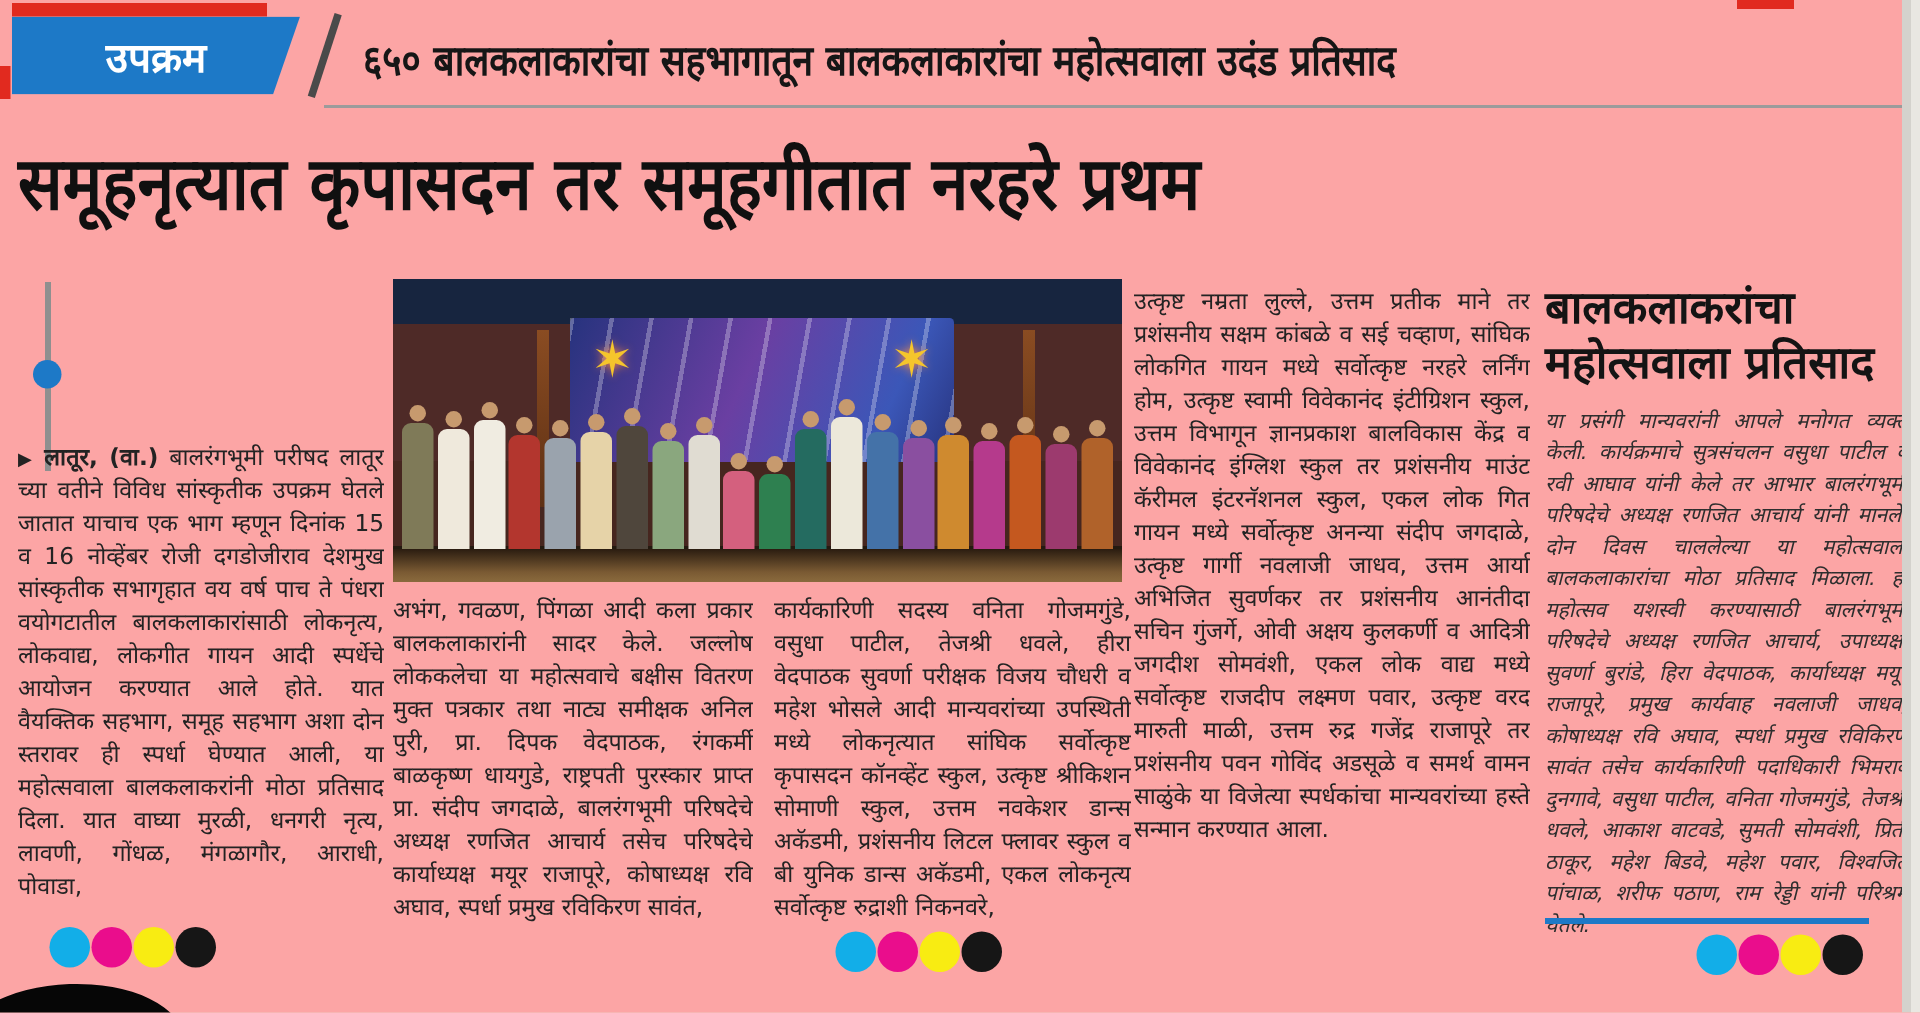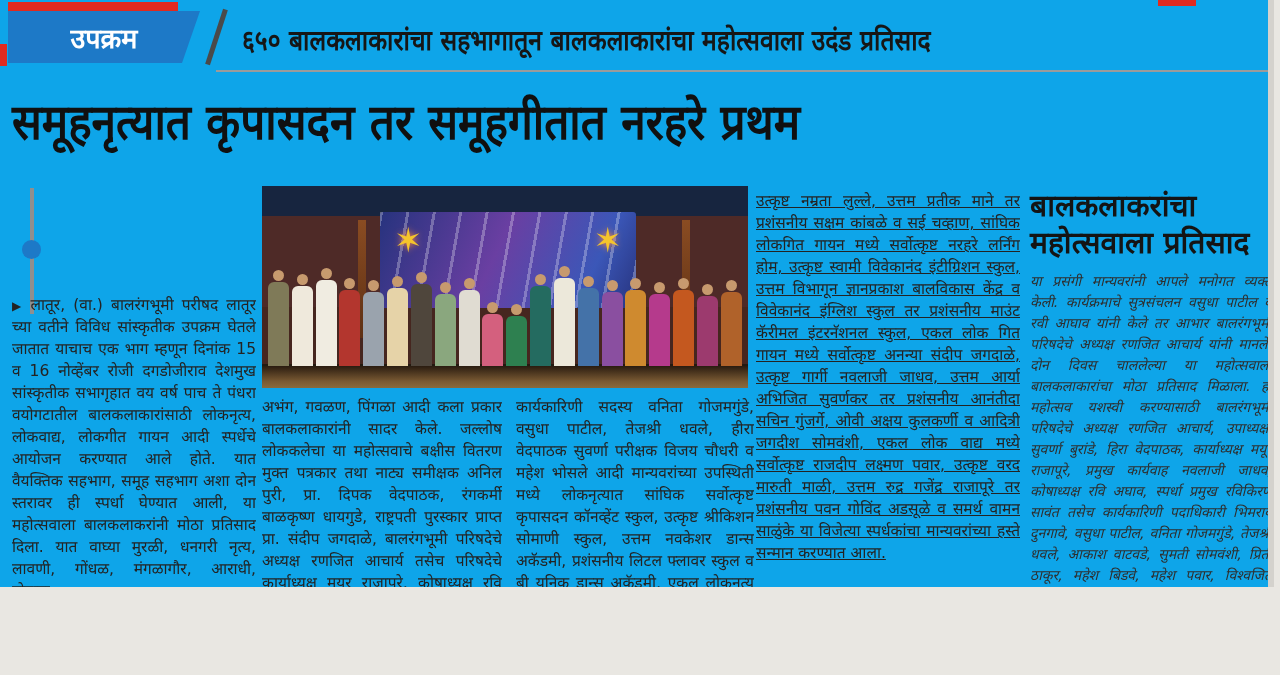--- a/index.html
+++ b/index.html
@@ -1,18 +1,18 @@
 <!DOCTYPE html>
 <html><head>
 <meta charset="utf-8">
 <style>
   * { margin:0; padding:0; box-sizing:border-box; }
   html,body { width:1280px; height:675px; overflow:hidden; }
   body { font-family:"DejaVu Sans", sans-serif; background:#e9e7e2; }
-  .paper { position:absolute; left:0; top:0; width:1274px; height:587px; background:#0ea5e9; overflow:hidden; }
+  .paper { position:absolute; left:0; top:0; width:1274px; height:675px; background:#fca5a5; overflow:hidden; }
   .edge-right { position:absolute; right:0; top:0; width:6px; height:675px; background:#d4d2cd; }
 
   
   .red-sliver { position:absolute; left:8px; top:2px; width:170px; height:9px; background:#e12a1f; }
   .red-chip-left { position:absolute; left:0; top:44px; width:7px; height:22px; background:#e12a1f; }
   .red-chip-top { position:absolute; left:1158px; top:0; width:38px; height:6px; background:#e12a1f; }
   .kicker-box { position:absolute; left:8px; top:11px; width:192px; height:52px; background:#1d79c7;
     clip-path:polygon(0 0,100% 0,calc(100% - 18px) 100%,0 100%);
     display:flex; align-items:center; justify-content:center; }
   .kicker-box span { color:#fff; font-weight:bold; font-size:27px; }
@@ -27,23 +27,23 @@
 
   
   .subhead-bar { position:absolute; left:30px; top:188px; width:4px; height:126px; background:#8f8f8f; }
   .subhead-dot { position:absolute; left:22px; top:240px; width:19px; height:19px; border-radius:50%; background:#1d79c7; }
   .subhead { position:absolute; left:50px; top:188px; width:205px; font-size:23px; font-weight:bold;
     color:#1b1b1b; line-height:1.42; }
   .col { position:absolute; font-size:15.5px; color:#232323; text-align:justify; line-height:1.42; overflow:hidden; }
   .col1 { left:12px; top:294px; width:244px; height:322px; }
   .col2 { left:262px; top:396px; width:240px; height:222px; }
   .col3 { left:516px; top:396px; width:238px; height:222px; }
-  .col4 { left:756px; top:190px; width:264px; height:448px;text-decoration:underline; }
+  .col4 { left:756px; top:190px; width:264px; height:448px; }
   .lead-arrow { font-size:12px; margin-right:6px; }
-  .dateline { font-weight:normal; }
+  .dateline { font-weight:bold; }
 
   
   .photo { position:absolute; left:262px; top:186px; width:486px; height:202px;
     background:linear-gradient(#17253f 0 15%, #4e2a27 15% 60%, #46261f 60% 88%, #241a10 88%); overflow:hidden; }
   .photo .banner { position:absolute; left:118px; top:26px; width:256px; height:96px;
     background:linear-gradient(115deg,#27337e,#6a3fa2 45%,#3b57b8 80%,#27337e);
     border-radius:3px; }
   .photo .banner .streaks { position:absolute; inset:0;
     background:repeating-linear-gradient(100deg, rgba(255,255,255,.28) 0 3px, rgba(255,255,255,0) 3px 26px); }
   .photo .star { position:absolute; font-size:34px; color:#f5c52c; text-shadow:0 0 6px #ff8a3c; top:8px; }

